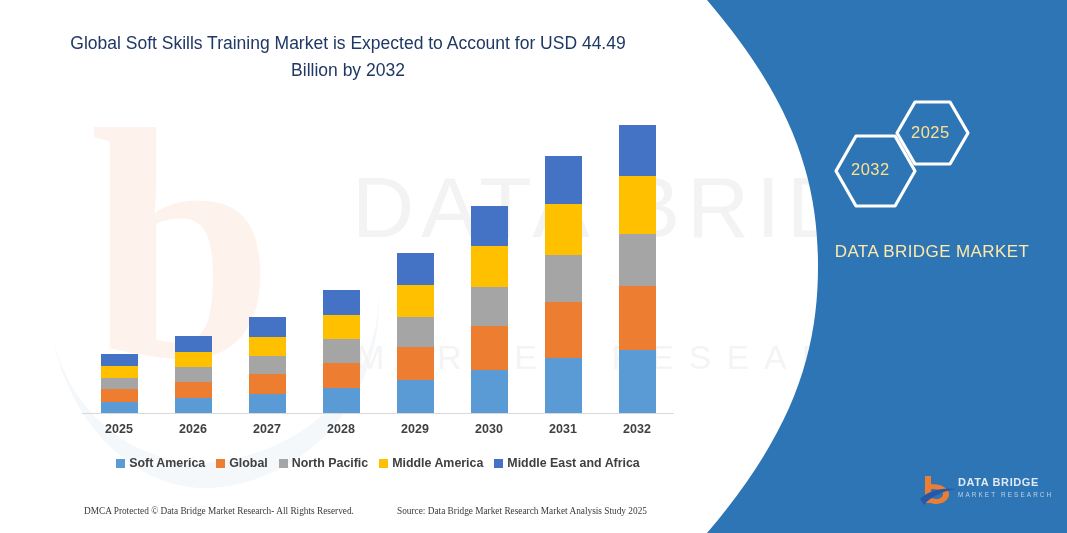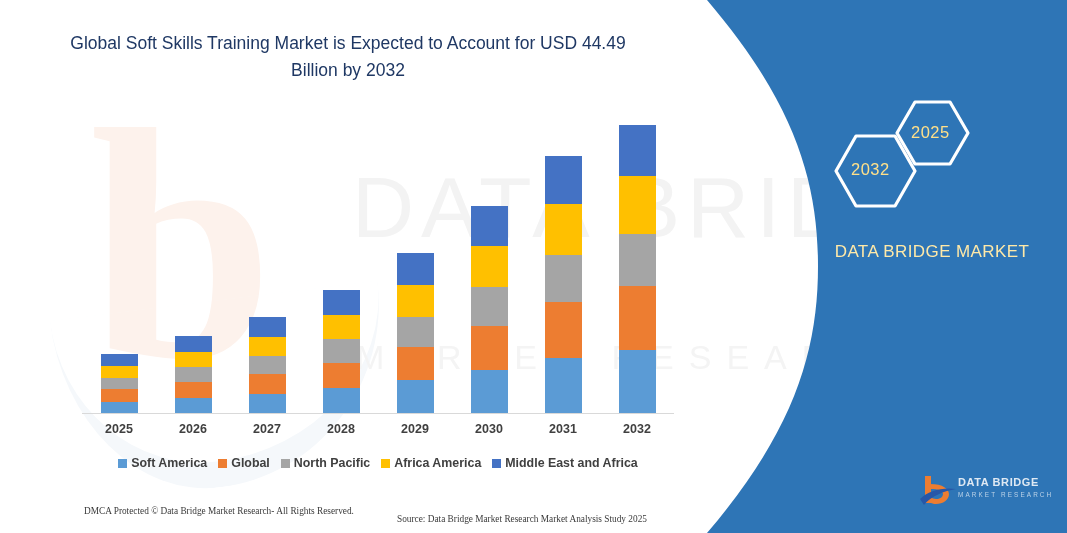--- a/index.html
+++ b/index.html
@@ -67,21 +67,21 @@
   }
   .lgitem{display:flex;align-items:center;gap:4px;}
   .swatch{width:9px;height:9px;display:inline-block;}
 
   
   .footer{
     position:absolute;left:0;top:506px;width:700px;
     font-family:"Liberation Serif", serif;font-size:9.3px;color:#3a3a3a;
   }
   .foot-l{position:absolute;left:84px;top:0;white-space:nowrap;}
-  .foot-r{position:absolute;left:397px;top:8px;white-space:nowrap;}
+  .foot-r{position:absolute;left:397px;top:0;white-space:nowrap;}
 
   
   .panel{position:absolute;left:0;top:0;width:1067px;height:533px;pointer-events:none;}
   .panel svg{display:block;}
 
   .panel-title{
     position:absolute;left:757px;top:12px;width:300px;
     text-align:center;color:#ffffff;font-size:15.3px;line-height:24px;
   }
   .hexwrap{position:absolute;left:820px;top:92px;width:200px;height:120px;}
@@ -208,21 +208,21 @@
       <div class="lgitem">
         <span class="swatch" style="background: rgb(237, 125, 49);"></span>
         <span>Global</span>
       </div>
       <div class="lgitem">
         <span class="swatch" style="background: rgb(165, 165, 165);"></span>
         <span>North Pacific</span>
       </div>
       <div class="lgitem">
         <span class="swatch" style="background: rgb(255, 192, 0);"></span>
-        <span>Africa America</span>
+        <span>Middle America</span>
       </div>
       <div class="lgitem">
         <span class="swatch" style="background: rgb(68, 114, 196);"></span>
         <span>Middle East and Africa</span>
       </div>
     </div>
 
   <div class="footer">
     <div class="foot-l">DMCA Protected © Data Bridge Market Research-  All Rights Reserved.</div>
     <div class="foot-r">Source: Data Bridge Market Research  Market Analysis Study 2025</div>

